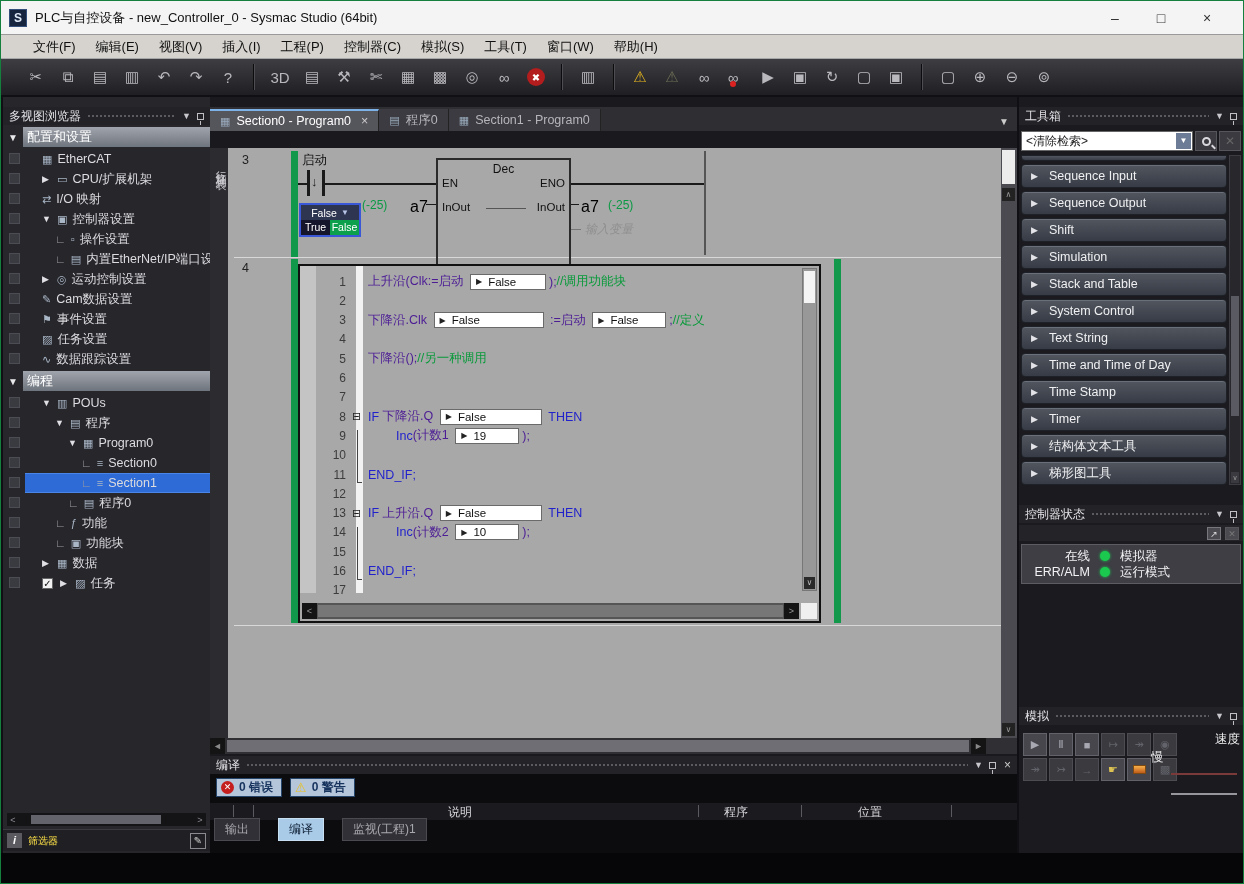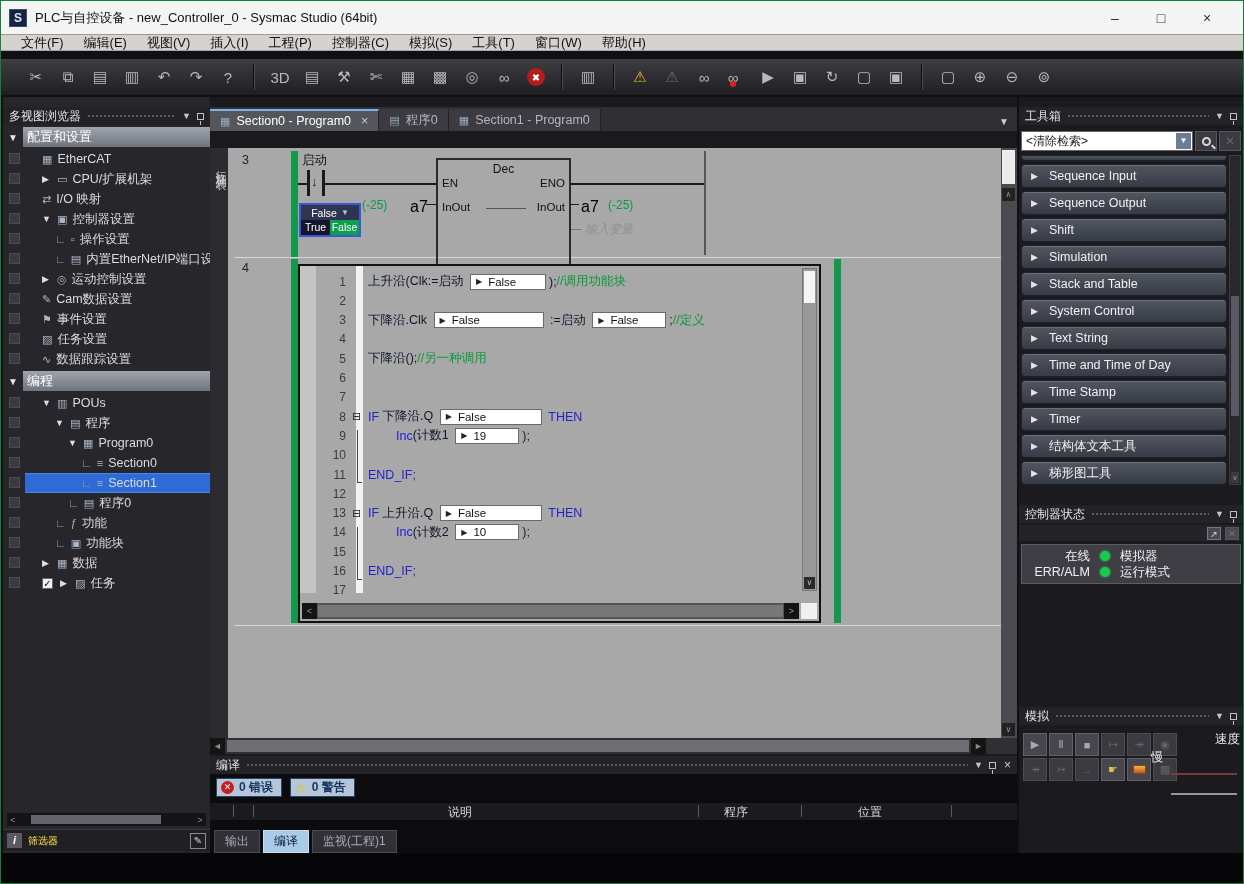--- a/index.html
+++ b/index.html
@@ -8,21 +8,21 @@
   #app { position:relative; width:1244px; height:884px; background:#101014; overflow:hidden; border:1px solid #15803d; }
 
   
   .titlebar { position:absolute; left:0; top:0; width:100%; height:34px; background:#f4f4f4; border-bottom:1px solid #9a9a9a; display:flex; align-items:center; padding:0 8px; color:#111; font-size:13px; }
   .appicon { width:18px; height:18px; background:#16243e; border:1px solid #34507a; margin-right:8px; position:relative; }
   .appicon::after { content:"S"; position:absolute; left:4px; top:1px; color:#dfe8f5; font-size:12px; font-weight:bold; }
   .wbtns { margin-left:auto; display:flex; gap:26px; padding-right:18px; color:#333; font-size:14px; }
   .wbtn { width:20px; text-align:center; cursor:default; }
 
   
-  .menubar { position:absolute; left:0; top:34px; width:100%; height:16px; background:#d6d3ce; border-bottom:1px solid #a7a7a7; display:flex; align-items:center; padding-left:10px; }
+  .menubar { position:absolute; left:0; top:34px; width:100%; height:24px; background:#d6d3ce; border-bottom:1px solid #a7a7a7; display:flex; align-items:center; padding-left:22px; }
   .mitem { color:#111; font-size:13px; padding:0 10px; }
 
   
   .toolbar { position:absolute; left:0; top:58px; width:100%; height:36px; background:linear-gradient(#3e3e42,#1f1f23); display:flex; align-items:center; padding-left:14px; }
   .tbgroup { display:flex; align-items:center; gap:6px; padding:0 8px; }
   .tbsep { width:2px; height:26px; background:#0c0c0e; border-right:1px solid #4d4d52; margin:0 4px; }
   .tbtn { width:26px; height:26px; display:flex; align-items:center; justify-content:center; color:#b9b9bd; font-size:15px; border-radius:2px; }
   .tbtn.warn { color:#e5b51f; }
   .tbtn.dim  { color:#6d6d55; }
   .tbtn.red  { background:#b31d1d; color:#fff; border-radius:50%; width:18px; height:18px; font-size:10px; margin:0 4px; }
@@ -96,21 +96,21 @@
 
   
   .stbox { position:absolute; left:88px; top:116px; width:523px; height:359px; border:2px solid #111; background:#a8a8a8; }
   .st-margin { position:absolute; left:0; top:0; width:16px; height:327px; background:#c4c4c4; }
   .st-caret { position:absolute; left:56px; top:0; width:7px; height:327px; background:#f2f2f2; }
   .stline { position:absolute; left:0; height:19px; display:flex; align-items:center; }
   .stnum { display:inline-block; width:50px; text-align:right; color:#3c3c3c; font-size:12px; padding-right:4px; }
   .stfold { position:absolute; left:52px; color:#222; font-size:11px; }
   .stparts { display:flex; align-items:center; margin-left:18px; }
   .stparts.ind { margin-left:46px; }
-  .tk-id { color:#0f172a; font-size:12.5px; white-space:pre; }
+  .tk-id { color:#4c1d95; font-size:12.5px; white-space:pre; }
   .tk-kw { color:#2222cc; font-size:12.5px; white-space:pre; }
   .tk-cm { color:#089a3a; font-size:12.5px; white-space:pre; }
   .stbadge { height:16px; background:#fff; border:1px solid #6a6a6a; display:inline-flex; align-items:center; padding-left:5px; gap:6px; margin:0 3px; color:#111; font-size:11.5px; }
   .stbadge .tri { font-size:8px; color:#222; }
   .foldline { position:absolute; left:57px; width:1px; background:#444; }
   .foldline::after { content:""; position:absolute; left:0; bottom:0; width:5px; height:1px; background:#444; }
   .st-vscroll { position:absolute; right:2px; top:2px; width:15px; height:323px; background:#989898; border:1px solid #777; }
   .st-vthumb { position:absolute; left:1px; top:2px; width:11px; height:32px; background:#f4f4f4; }
   .st-vbtn { position:absolute; left:1px; bottom:1px; width:11px; height:12px; background:#2a2a2a; color:#bbb; font-size:8px; text-align:center; line-height:12px; }
   .st-hscroll { position:absolute; left:2px; bottom:2px; height:16px; right:20px; background:#555; display:flex; align-items:center; }
@@ -129,21 +129,21 @@
   
   .buildpanel { position:absolute; left:0; top:659px; width:807px; height:97px; background:#0c0c0e; }
   .bp-hdr { display:flex; align-items:center; height:18px; padding:0 6px; background:#242428; color:#e2e2e6; font-size:12px; }
   .bp-badges { display:flex; gap:8px; padding:4px 6px; }
   .badge { display:flex; align-items:center; gap:5px; height:19px; padding:0 8px 0 4px; background:#b6c6da; border:1px solid #26456a; color:#17345e; font-size:12px; font-weight:bold; }
   .err-ico { width:13px; height:13px; background:#c41e1e; border-radius:50%; color:#fff; font-size:9px; text-align:center; line-height:13px; }
   .warn-ico { color:#e8c020; font-size:13px; }
   .bp-cols { position:relative; height:17px; background:#1b1b1f; color:#d8d8dc; font-size:12px; margin-top:2px; }
   .bp-col { position:absolute; top:1px; }
   .bp-sep { position:absolute; top:2px; width:1px; height:12px; background:#5a5a60; }
-  .btabs { position:absolute; left:4px; bottom:0; display:flex; gap:3px;align-items:center; }
+  .btabs { position:absolute; left:4px; bottom:12px; display:flex; gap:18px;align-items:center; }
   .btab { padding:2px 10px; font-size:12px; background:#303036; color:#a8a8ae; border:1px solid #4a4a50; }
   .btab.active { background:#a9cbe8; color:#0c1c30; border-color:#c8dff2; }
 
   
   .rightpanel { position:absolute; left:1018px; top:96px; width:224px; height:756px; background:#1b1b1f; }
   .searchrow { display:flex; align-items:center; margin:6px 2px 4px 2px; gap:2px; }
   .searchbox { position:relative; flex:1; height:20px; background:#fff; border:1px solid #666; color:#222; font-size:12px; display:flex; align-items:center; padding-left:4px; }
   .searchbox .dd { position:absolute; right:1px; top:1px; width:15px; height:16px; background:#6c7c96; color:#fff; font-size:8px; text-align:center; line-height:16px; }
   .sqbtn { width:22px; height:20px; background:#3a3a40; border:1px solid #55555c; display:flex; align-items:center; justify-content:center; }
   .sqbtn.dim { color:#666; font-size:12px; }

